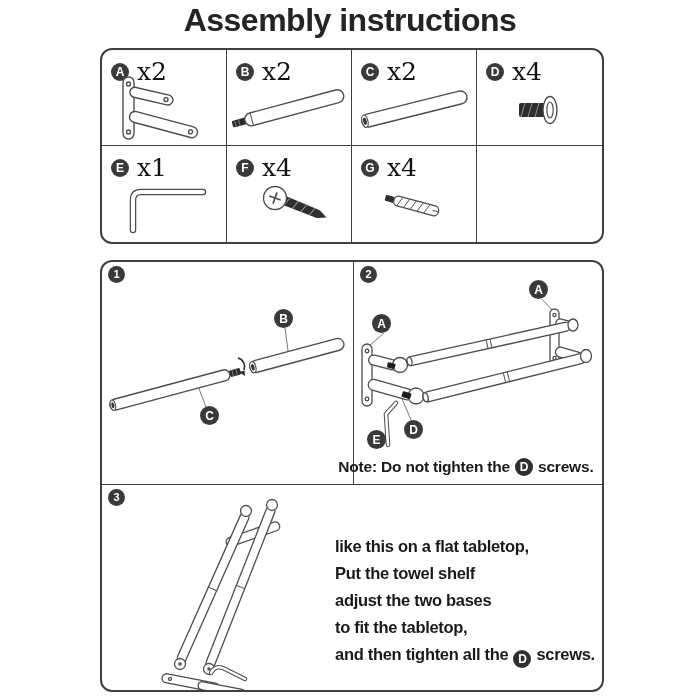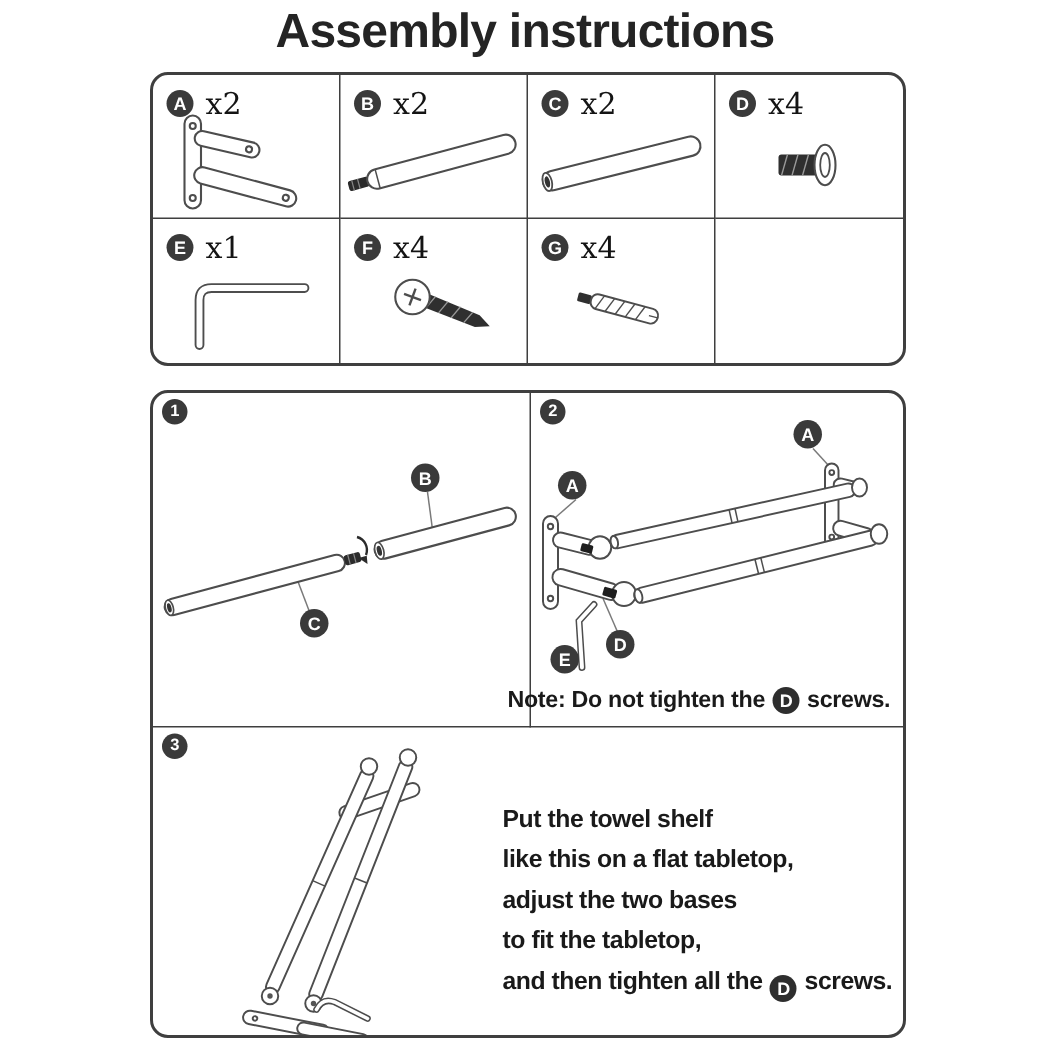--- a/index.html
+++ b/index.html
@@ -25,21 +25,21 @@
   }
   .cell { position:relative; border-right:1.5px solid #3f3f3f; border-bottom:1.5px solid #3f3f3f; }
   .cell:nth-child(4n) { border-right:none; }
   .cell:nth-child(n+5) { border-bottom:none; }
   .cell-head { position:absolute; left:9px; top:7px; display:flex; align-items:center; gap:8px; }
   .badge {
     width:18px; height:18px; border-radius:50%; background:#3a3a3a; color:#fff;
     font-size:12px; font-weight:700; display:flex; align-items:center; justify-content:center;
     flex:0 0 auto; line-height:1;
   }
-  .qty { font-family:"DejaVu Serif", serif; font-size:20px; color:#141414; }
+  .qty { font-family:"DejaVu Serif", serif; font-size:25px; color:#141414; }
   .art { position:absolute; left:0; right:0; top:24px; bottom:2px;
          display:flex; align-items:center; justify-content:center; }
   .art.left { justify-content:flex-start; padding-left:12px; }
   
   .steps-box {
     position:absolute; left:100px; top:260px; width:504px; height:432px;
     border:2px solid #3f3f3f; border-radius:12px; overflow:hidden; background:#fff;
   }
   .step { position:absolute; }
   .step1 { left:0; top:0; width:252px; height:223px; border-right:1.5px solid #3f3f3f; border-bottom:1.5px solid #3f3f3f; }
@@ -354,22 +354,22 @@
               <rect x="0" y="0" width="48" height="8" rx="4"></rect>
             </g>
           <circle cx="62" cy="182" r="5.5"></circle>
           <circle cx="62" cy="182" r="1.8" fill="#555" stroke="none"></circle>
         </g>
 
         <path d="M 64 186 Q 68 178 76 181 L 98 192" fill="none" stroke="#4d4d4d" stroke-width="4.4" stroke-linecap="round"></path>
         <path d="M 64 186 Q 68 178 76 181 L 98 192" fill="none" stroke="#fff" stroke-width="2.4" stroke-linecap="round"></path>
       </svg>
       <div class="instructions">
+        <div class="line">like this on a flat tabletop,</div>
         <div class="line">Put the towel shelf</div>
-        <div class="line">like this on a flat tabletop,</div>
         <div class="line">adjust the two bases</div>
         <div class="line">to fit the tabletop,</div>
         <div class="line flex">
           <span>and then tighten all the</span>
           <span class="badge-inline">D</span>
           <span>screws.</span>
         </div>
       </div>
     </div>
 

